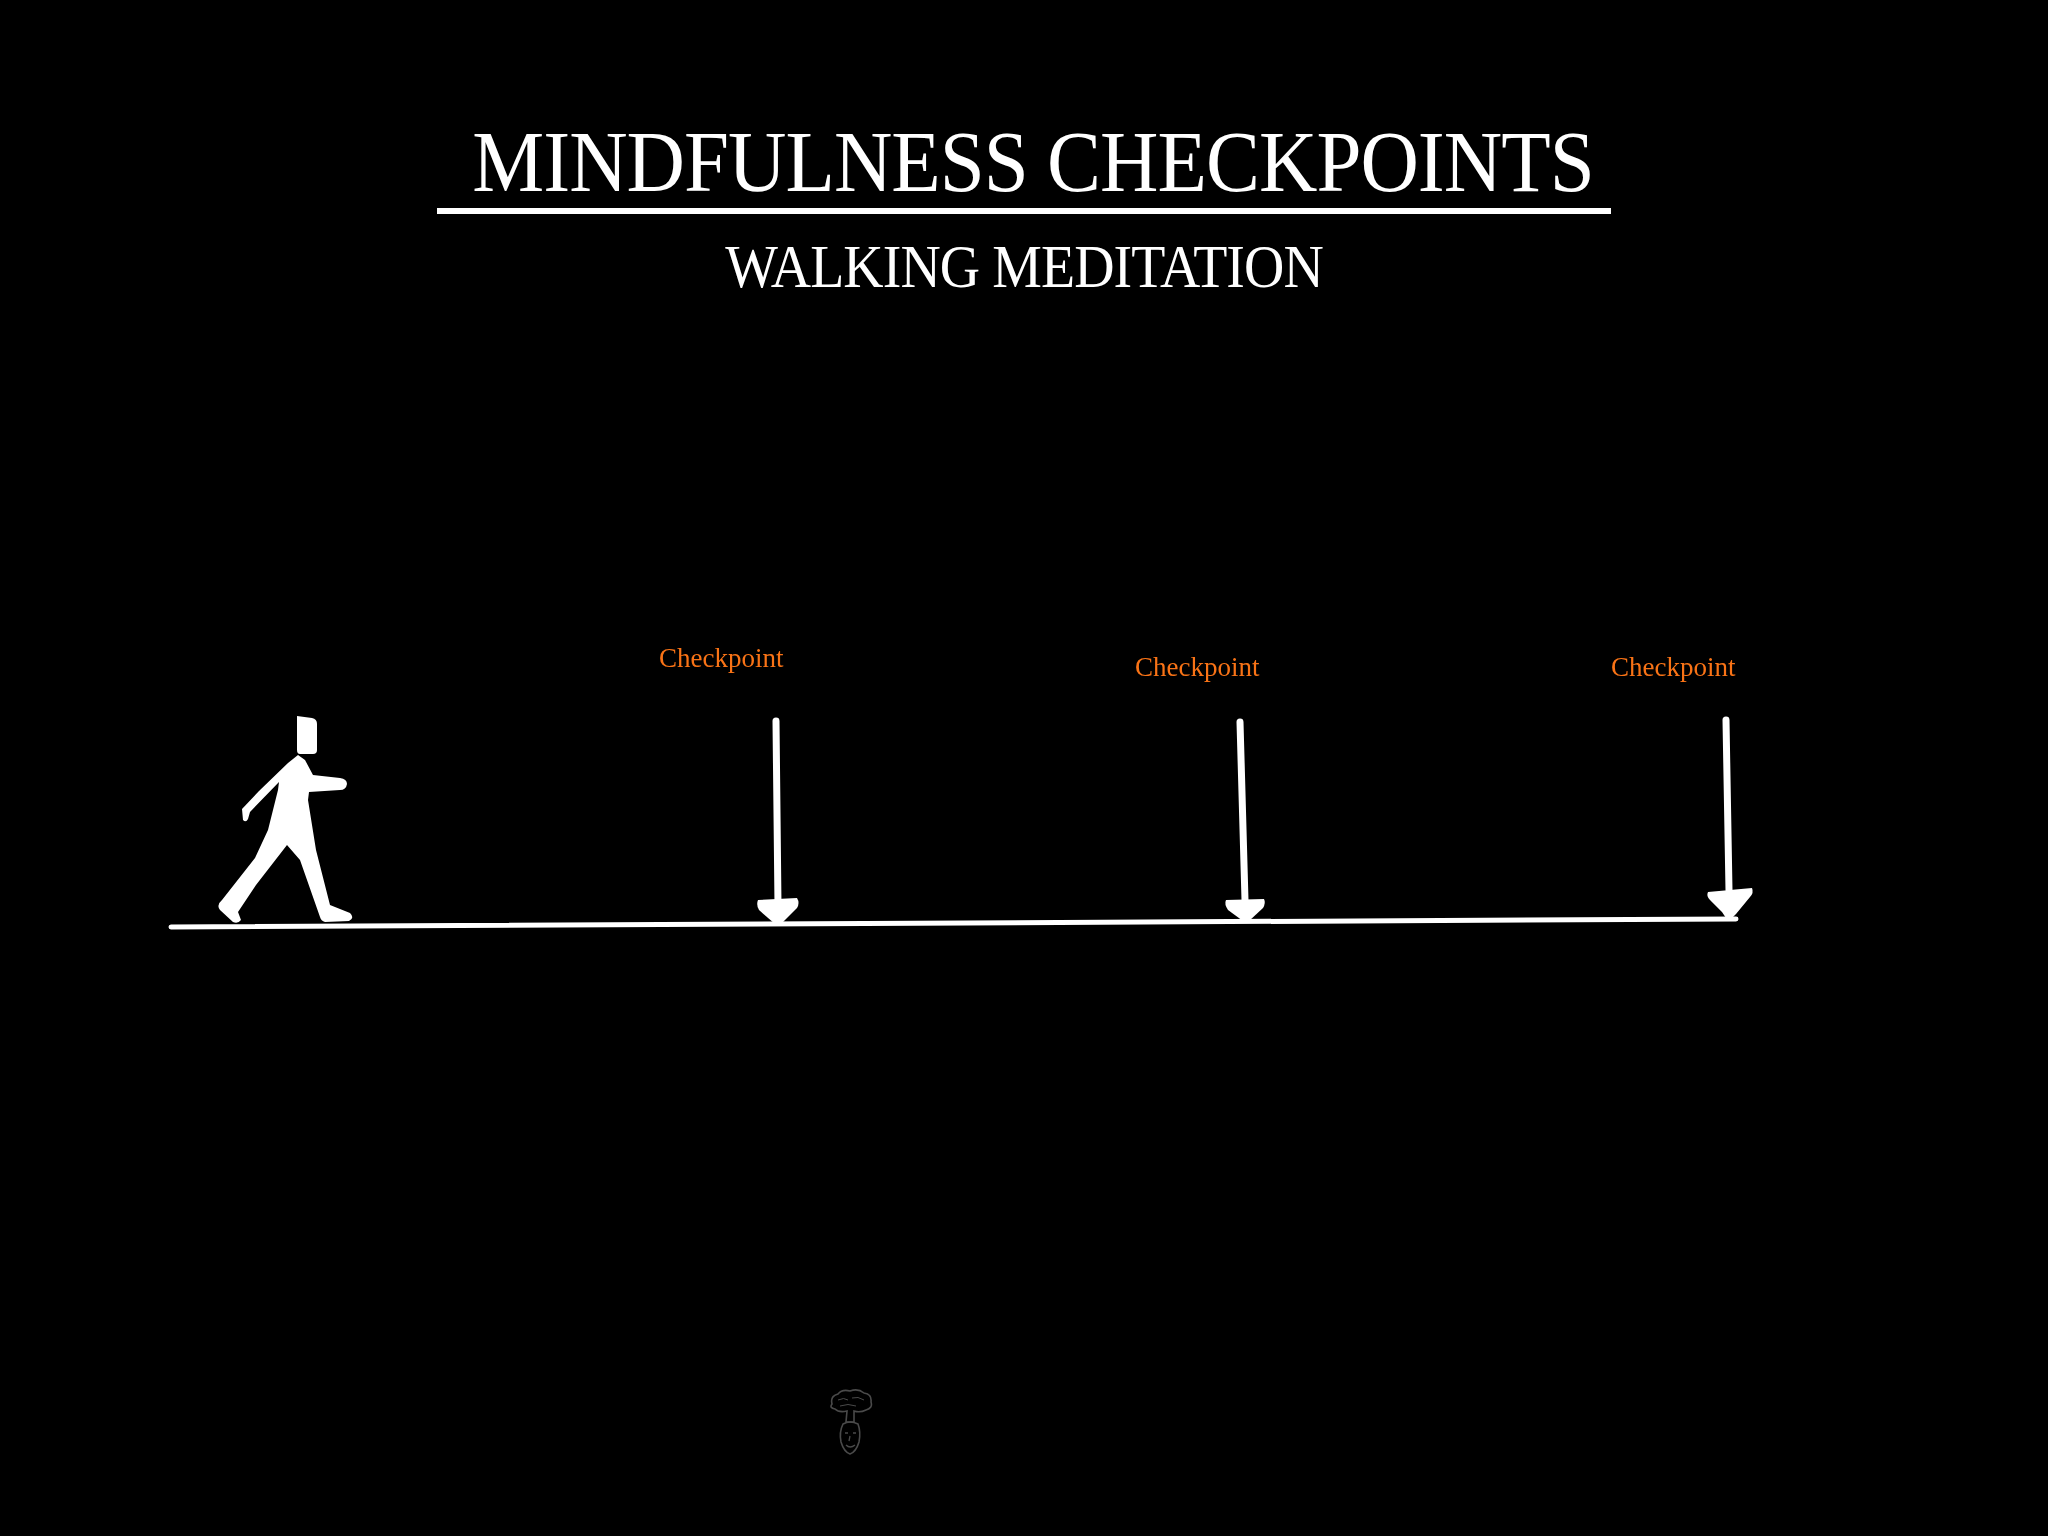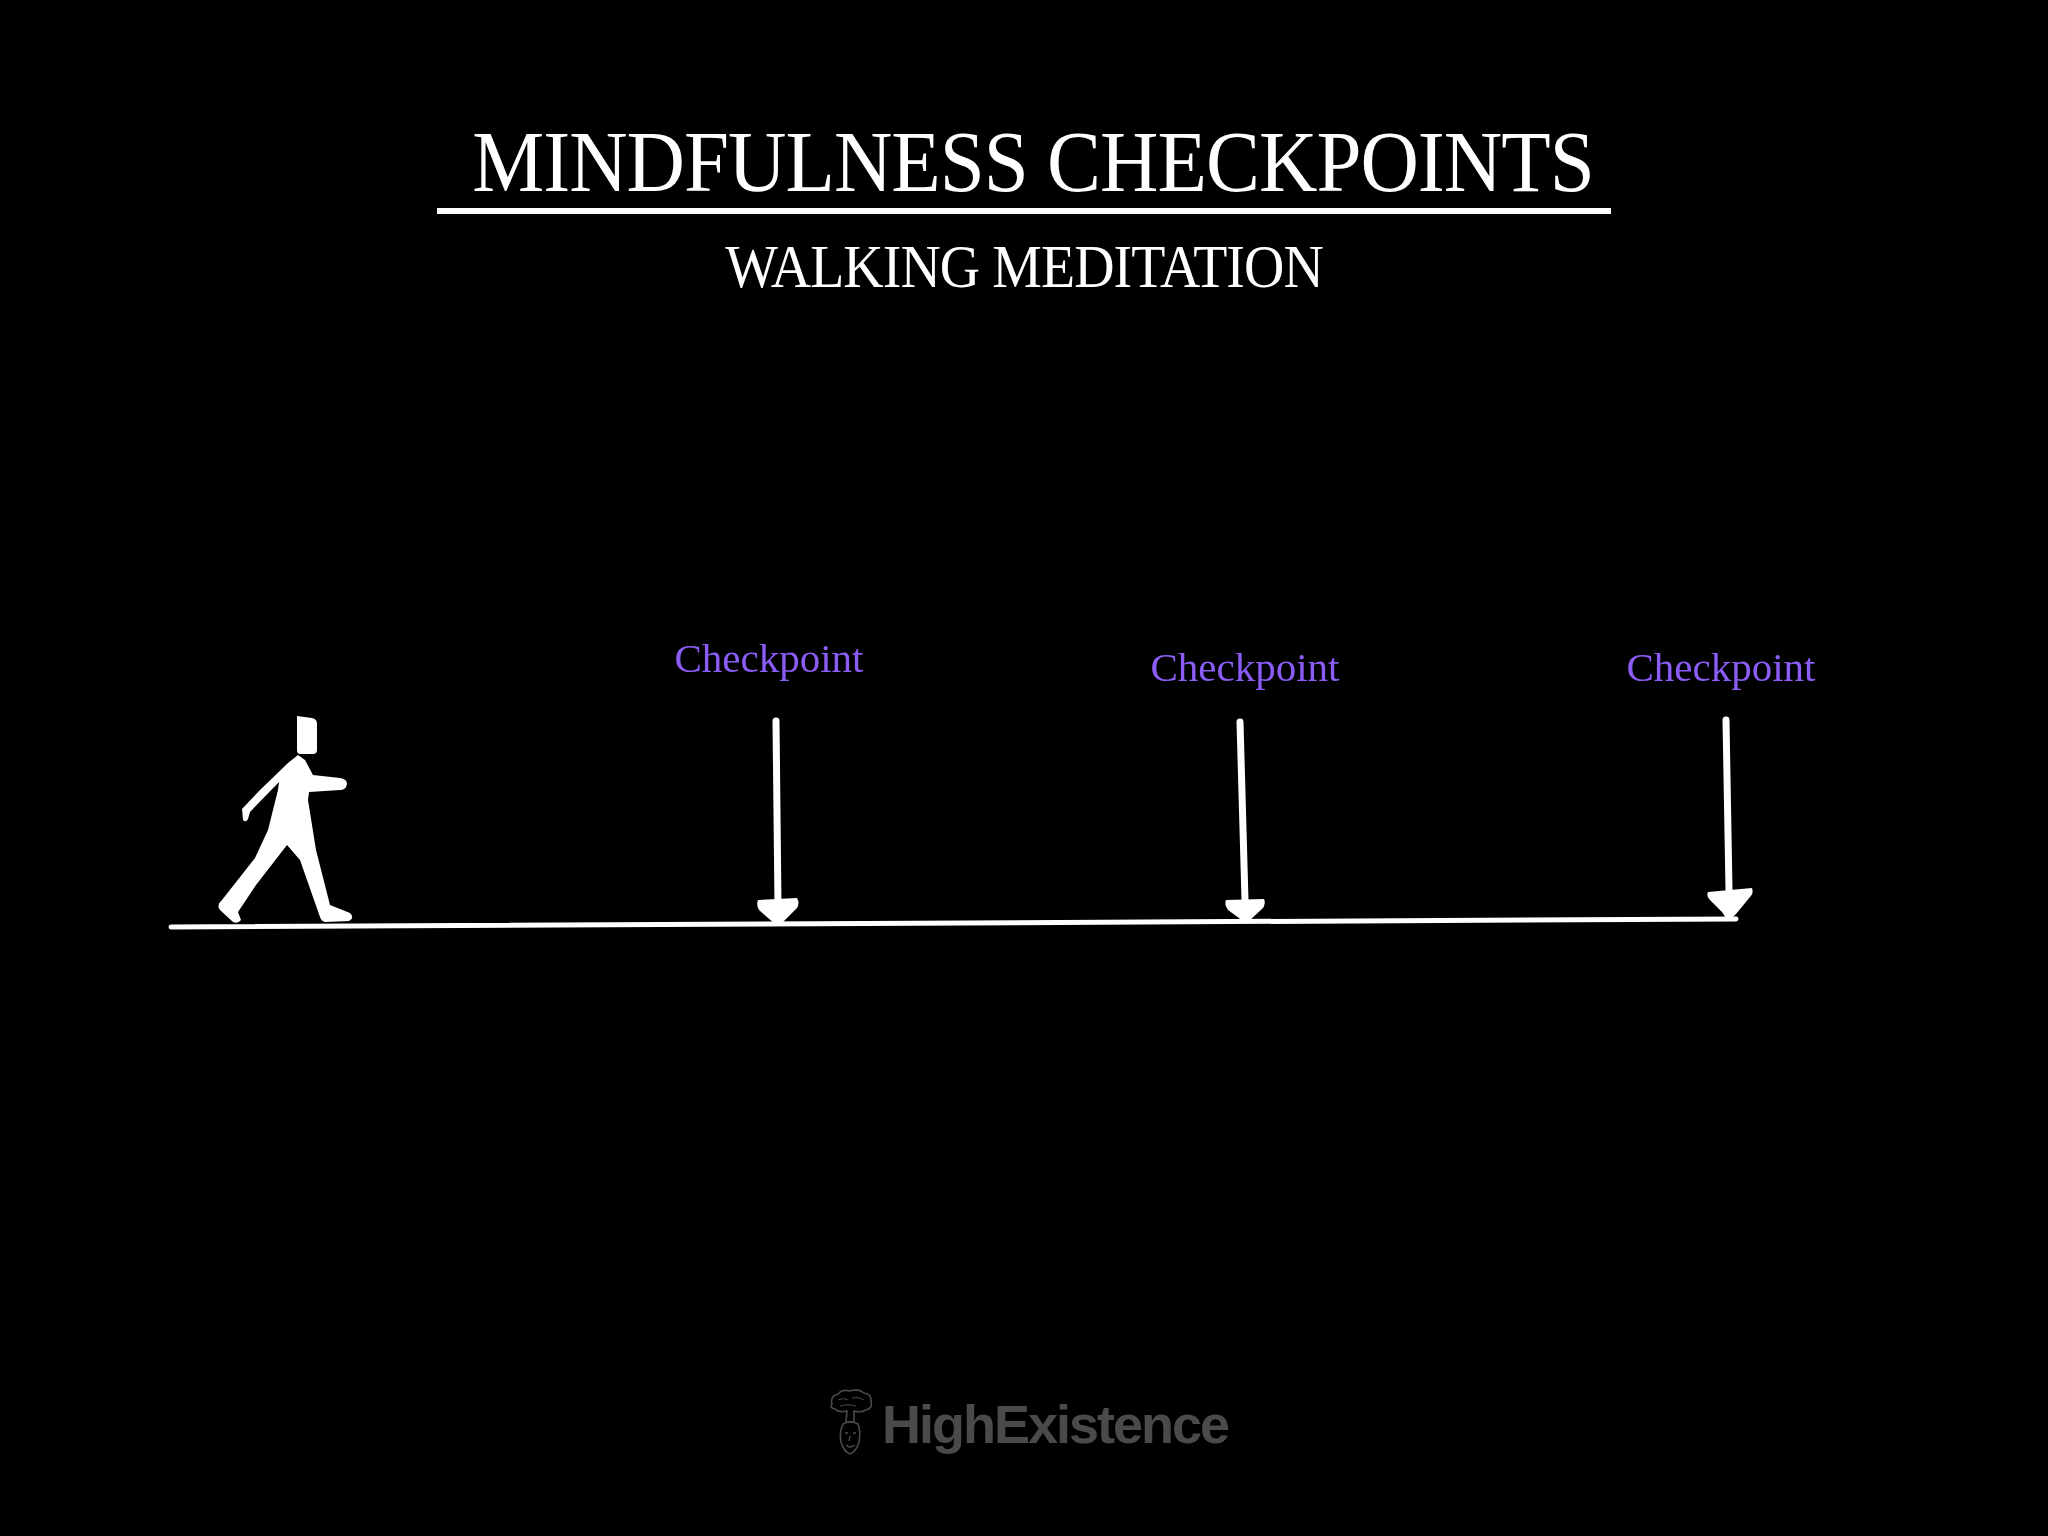--- a/index.html
+++ b/index.html
@@ -56,25 +56,25 @@
     .scene {
       position: absolute;
       left: 0;
       top: 0;
       width: 2048px;
       height: 1536px;
     }
     .checkpoint-label {
       position: absolute;
       width: 220px;
-      text-align: center;
+      text-align: left;
       font-family: "Liberation Serif", "DejaVu Serif", serif;
-      font-size: 41px;
+      font-size: 27px;
       line-height: 40px;
-      color: #8b5cf6;
+      color: #f97316;
       white-space: nowrap;
     }
     .logo {
       position: absolute;
       left: 826px;
       top: 1388px;
       height: 72px;
       display: flex;
       align-items: center;
     }
@@ -161,14 +161,13 @@
 
 <div class="logo">
   <svg class="logo-icon" viewBox="0 0 50 72" xmlns="http://www.w3.org/2000/svg">
 
     <path d="M6 16 Q4 8 12 6 Q16 1 24 3 Q32 0 38 5 Q46 6 45 14 Q47 20 40 22 Q34 25 28 23 L28 34 L20 34 L21 23 Q13 25 9 21 Q3 20 6 16 Z" fill="none" stroke="#4a4a4a" stroke-width="1.6"></path>
     <path d="M12 12 Q18 9 22 12 M26 10 Q32 8 38 12 M14 18 Q22 15 30 18" fill="none" stroke="#4a4a4a" stroke-width="1"></path>
 
     <path d="M17 36 Q24 32 32 36 Q35 44 33 54 Q30 64 24 66 Q18 64 15 54 Q13 44 17 36 Z" fill="none" stroke="#4a4a4a" stroke-width="1.6"></path>
     <path d="M19 45 L22 45 M27 45 L30 45 M24 48 L23 53 M20 57 Q24 61 29 57" fill="none" stroke="#4a4a4a" stroke-width="1.3"></path>
   </svg>
-  <span class="logo-text">HighExistence</span>
 </div>
 
 </body></html>

